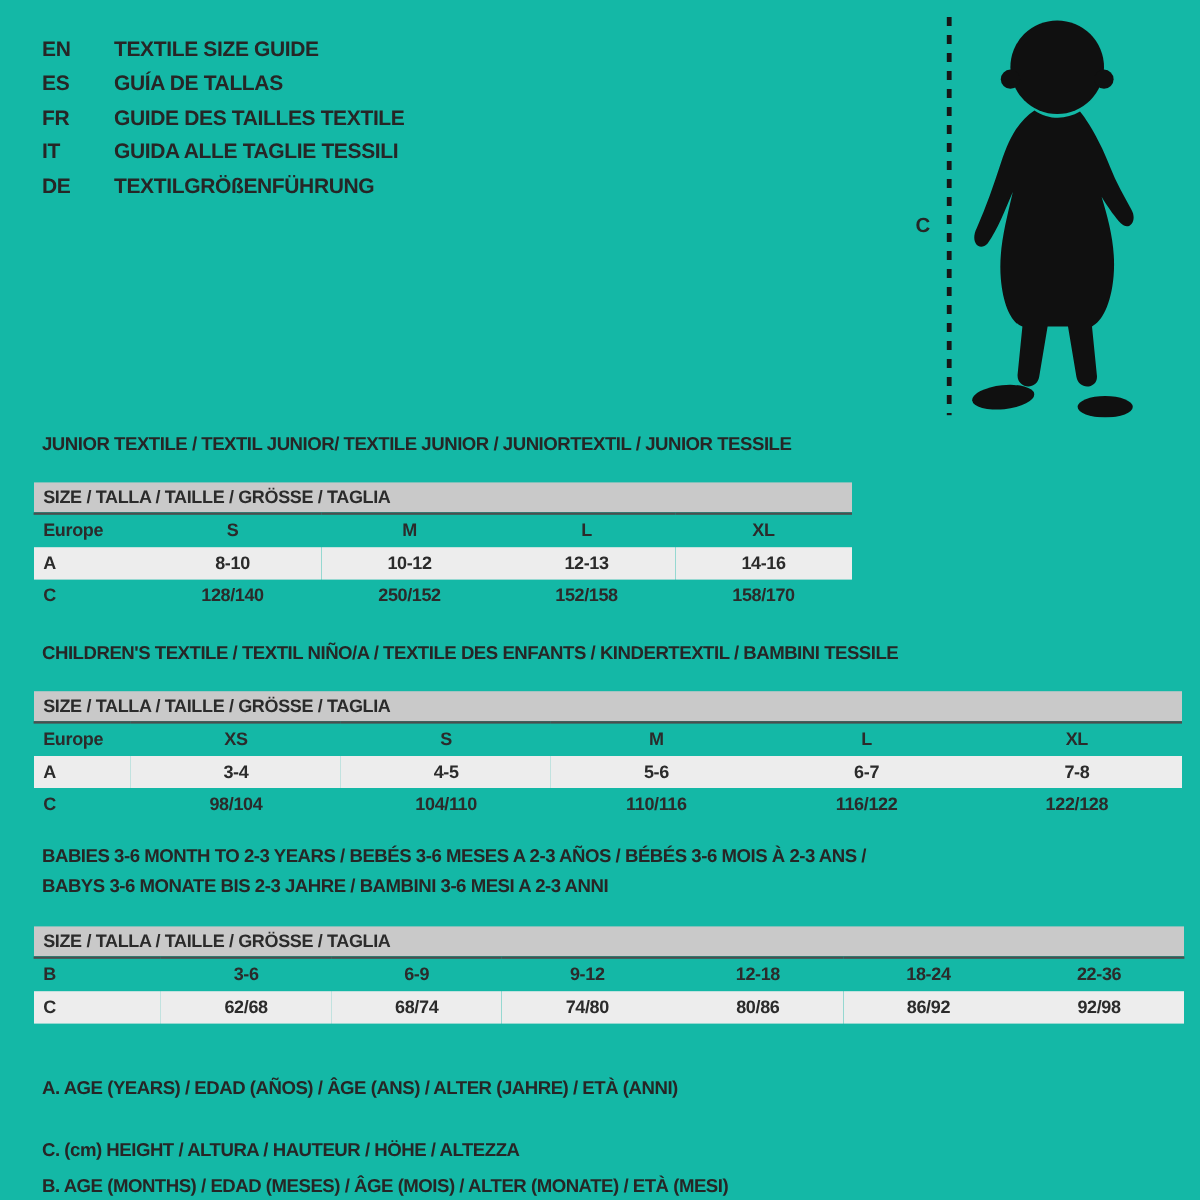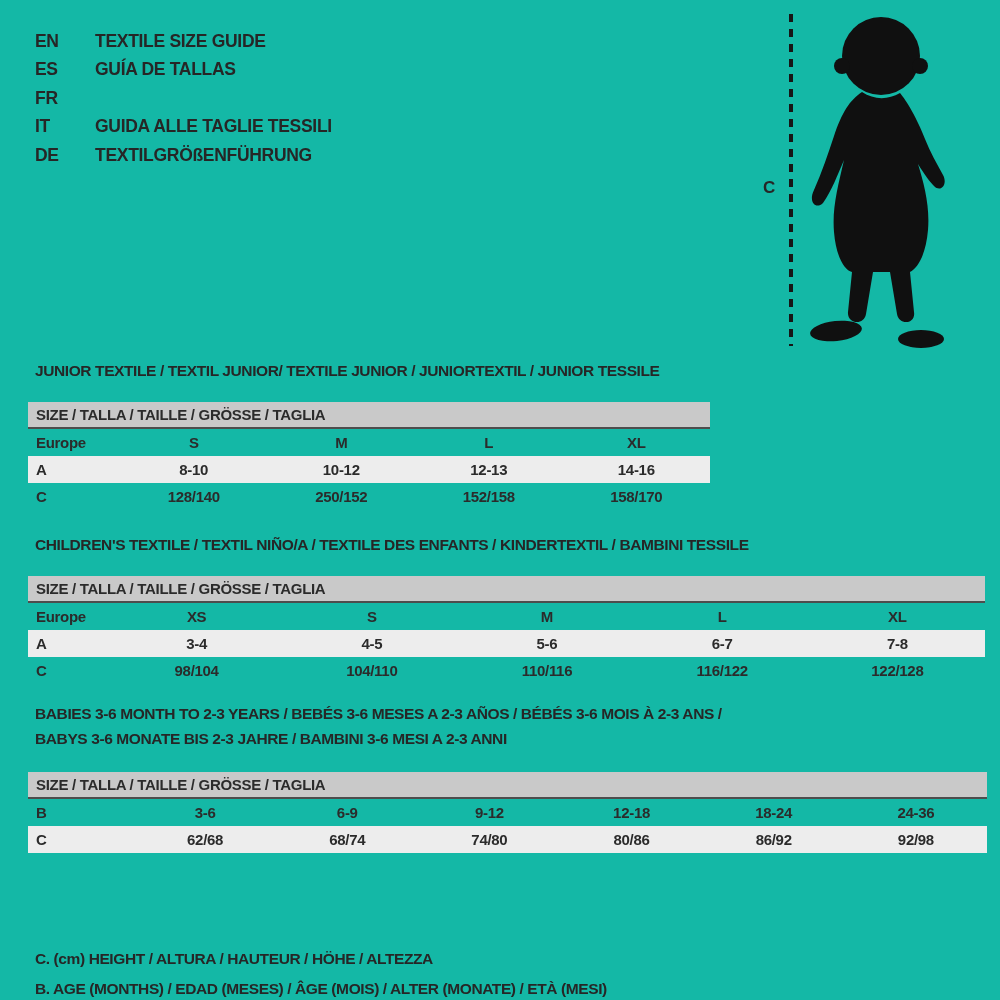--- a/index.html
+++ b/index.html
@@ -45,20 +45,21 @@
     <div class="lang-row">
       <span class="lang-code">EN</span>
       <span class="lang-label">TEXTILE SIZE GUIDE</span>
     </div>
     <div class="lang-row">
       <span class="lang-code">ES</span>
       <span class="lang-label">GUÍA DE TALLAS</span>
     </div>
     <div class="lang-row">
       <span class="lang-code">FR</span>
+      <span class="lang-label">GUIDE DES TAILLES TEXTILE</span>
     </div>
     <div class="lang-row">
       <span class="lang-code">IT</span>
       <span class="lang-label">GUIDA ALLE TAGLIE TESSILI</span>
     </div>
     <div class="lang-row">
       <span class="lang-code">DE</span>
       <span class="lang-label">TEXTILGRÖßENFÜHRUNG</span>
     </div>
   </div>
@@ -193,30 +194,31 @@
         <tr class="size-hdr">
       <td colspan="7">SIZE / TALLA / TAILLE / GRÖSSE / TAGLIA</td>
     </tr>
     <tr>
       <td class="rowlabel">B</td>
       <td>3-6</td>
       <td>6-9</td>
       <td>9-12</td>
       <td>12-18</td>
       <td>18-24</td>
-      <td>24-36</td>
+      <td>22-36</td>
     </tr>
     <tr class="alt">
       <td class="rowlabel">C</td>
       <td>62/68</td>
       <td>68/74</td>
       <td>74/80</td>
       <td>80/86</td>
       <td>86/92</td>
       <td>92/98</td>
     </tr>
   </tbody>
     </table>
 
+  <div class="note" style="top:899px;">A. AGE (YEARS) / EDAD (AÑOS) / ÂGE (ANS) / ALTER (JAHRE) / ETÀ (ANNI)</div>
   <div class="note" style="top:980px;">B. AGE (MONTHS) / EDAD (MESES) / ÂGE (MOIS) / ALTER (MONATE) / ETÀ (MESI)</div>
   <div class="note" style="top:950px;">C. (cm) HEIGHT / ALTURA / HAUTEUR / HÖHE / ALTEZZA</div>
 
 </div>
 
 </body></html>

